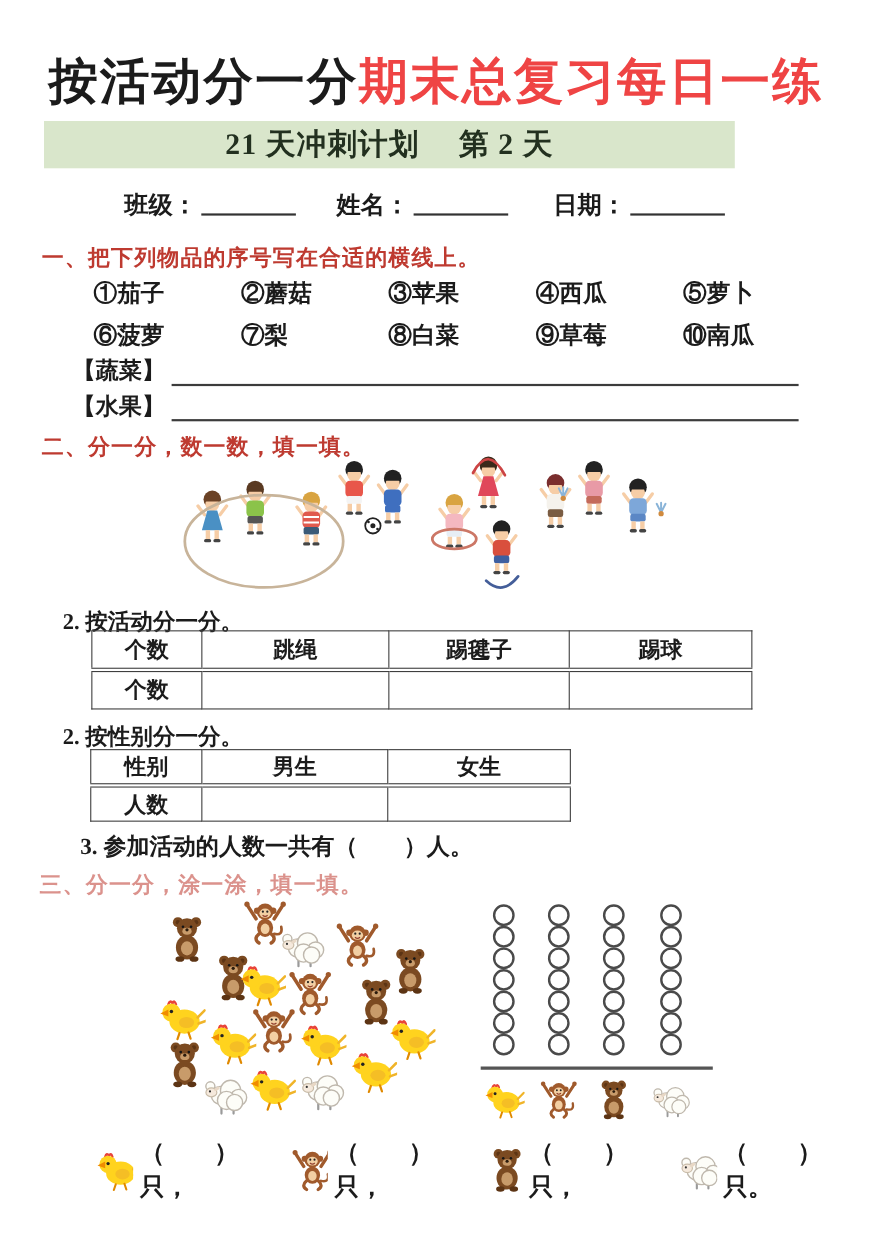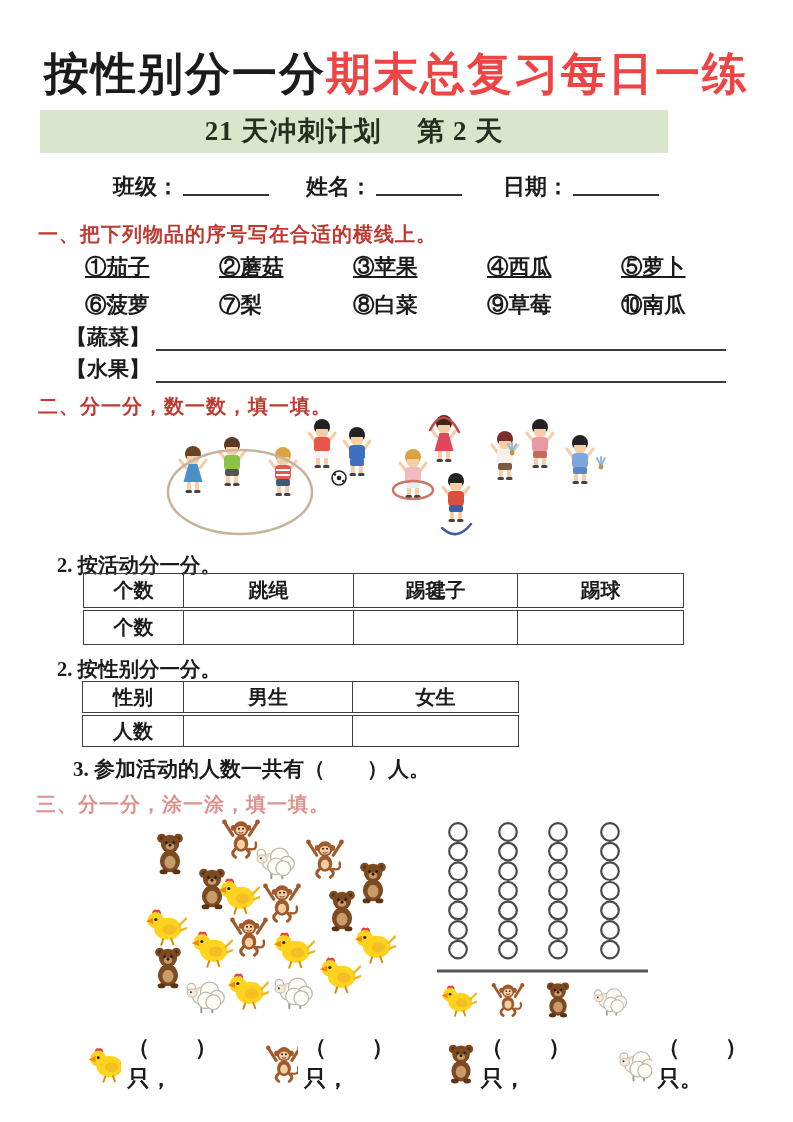--- a/index.html
+++ b/index.html
@@ -19,21 +19,21 @@
   .info .field{position:absolute;top:0;white-space:nowrap;}
   .info .blank{display:inline-block;width:86px;height:24px;border-bottom:2px solid #333;vertical-align:-2px;margin-left:4px;}
   .f0{left:113px;} .f1{left:306px;} .f2{left:503px;}
   
   .sec-head{font-size:20px;font-weight:700;color:#be3a30;letter-spacing:1px;white-space:nowrap;}
   .h1{top:221px;left:38px;}
   .h2{top:393px;left:38px;}
   .h3{top:791px;left:36px;opacity:.55;filter:blur(.4px);}
   
   .items-row{left:85px;width:680px;display:grid;grid-template-columns:repeat(5,134px);font-size:21.5px;font-weight:600;}
-  .r0{top:252px;text-decoration:underline;} .r1{top:290px;}
+  .r0{top:252px;} .r1{top:290px;}
   
   .cat-row{left:66px;width:660px;display:flex;align-items:flex-end;font-size:21px;font-weight:700;white-space:nowrap;}
   .c0{top:323px;} .c1{top:355px;}
   .cat-row .line{display:inline-block;width:570px;height:26px;border-bottom:2px solid #3c3c3c;margin-left:6px;}
   
   .q-label{font-size:20.5px;font-weight:600;white-space:nowrap;}
   .q1{top:551px;left:57px;} .q2{top:655px;left:57px;} .q3{top:755px;left:73px;font-size:21px;}
   
   table{border-collapse:collapse;table-layout:fixed;}
   td{border:1.5px solid #3f3f3f;text-align:center;font-size:20px;font-weight:600;padding:0;}
@@ -48,21 +48,21 @@
   .counts .unit{display:flex;align-items:center;margin-right:22px;}
   .counts svg{margin-right:6px;}
   .hidden-defs{position:absolute;width:0;height:0;overflow:hidden;}
 </style>
 </head>
 <body>
 
 <div class="page">
 
   <div class="abs title">
-    <span>按性别分一分</span><span class="red">期末总复习每日一练</span>
+    <span>按活动分一分</span><span class="red">期末总复习每日一练</span>
   </div>
 
   <div class="abs banner">21 天冲刺计划　 第 2 天</div>
 
   <div class="abs info">
     <span class="field f0"><span>班级：</span><span class="blank"></span></span>
     <span class="field f1"><span>姓名：</span><span class="blank"></span></span>
     <span class="field f2"><span>日期：</span><span class="blank"></span></span>
   </div>
 

